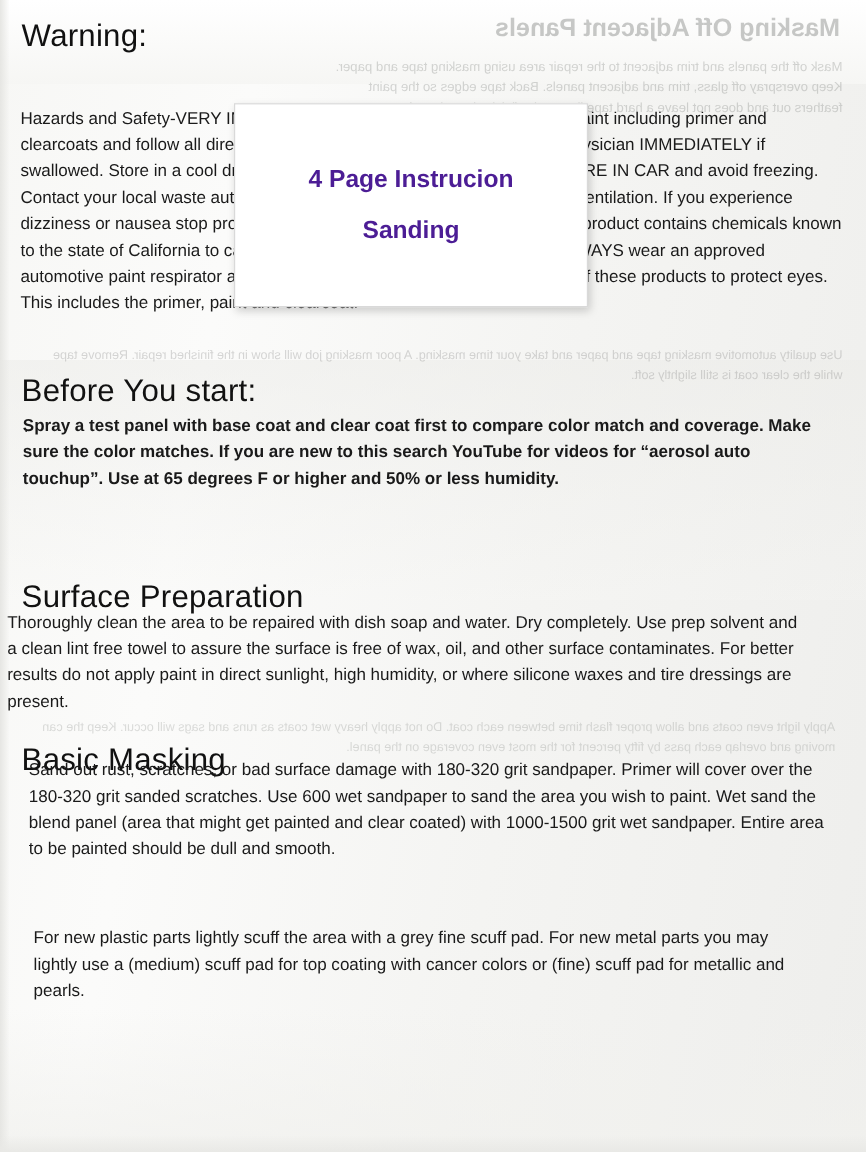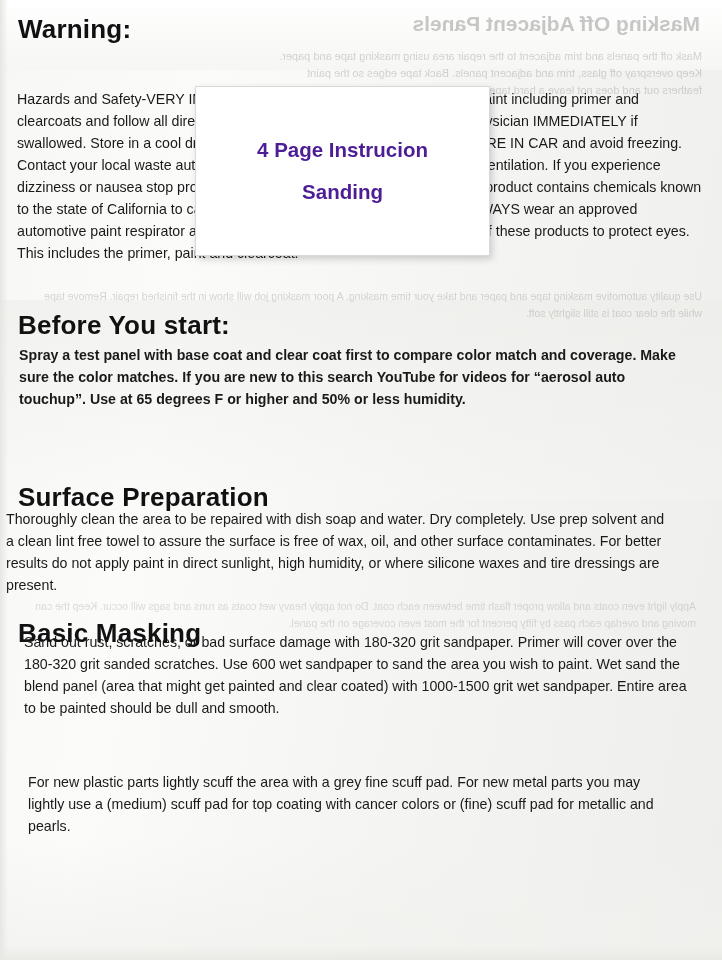--- a/index.html
+++ b/index.html
@@ -80,21 +80,21 @@
 
   
   .content {
     position: absolute;
     inset: 0;
     padding: 0;
   }
 
   h1.sec {
     font-family: "Liberation Sans", sans-serif;
-    font-weight: bold;
+    font-weight: normal;
     font-size: 26px;
     color: #111;
     margin: 0;
     letter-spacing: 0.2px;
   }
   p.body {
     font-size: 14.2px;
     line-height: 22px;
     margin: 0;
     color: #1a1a1a;

